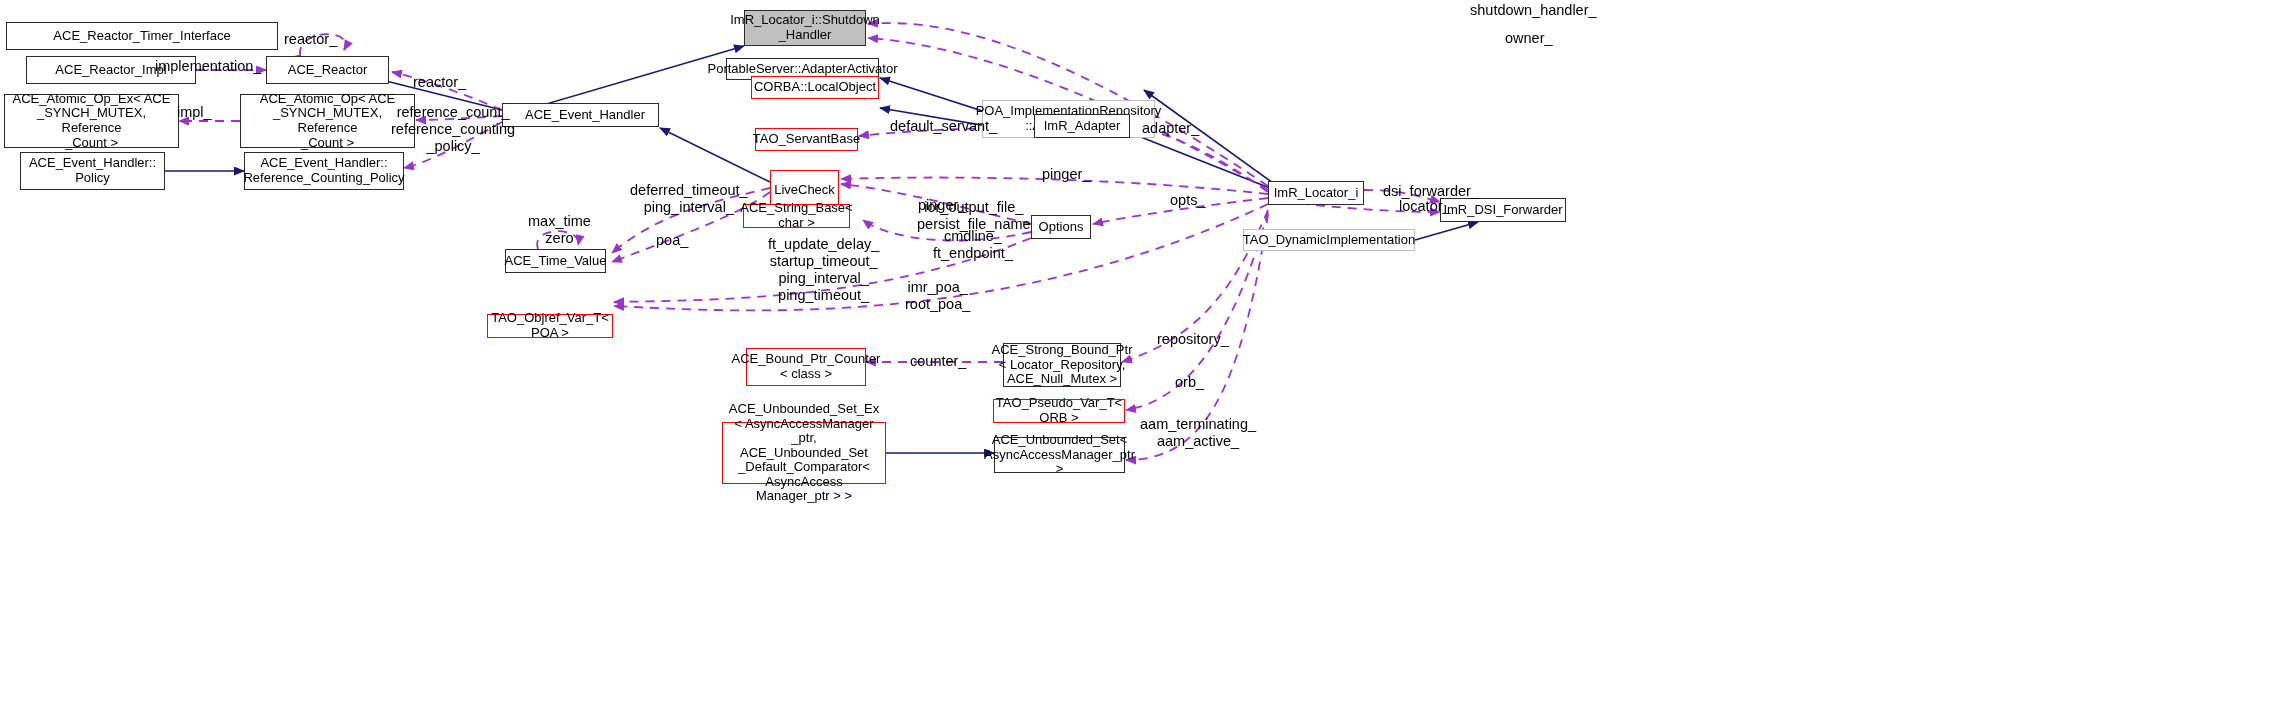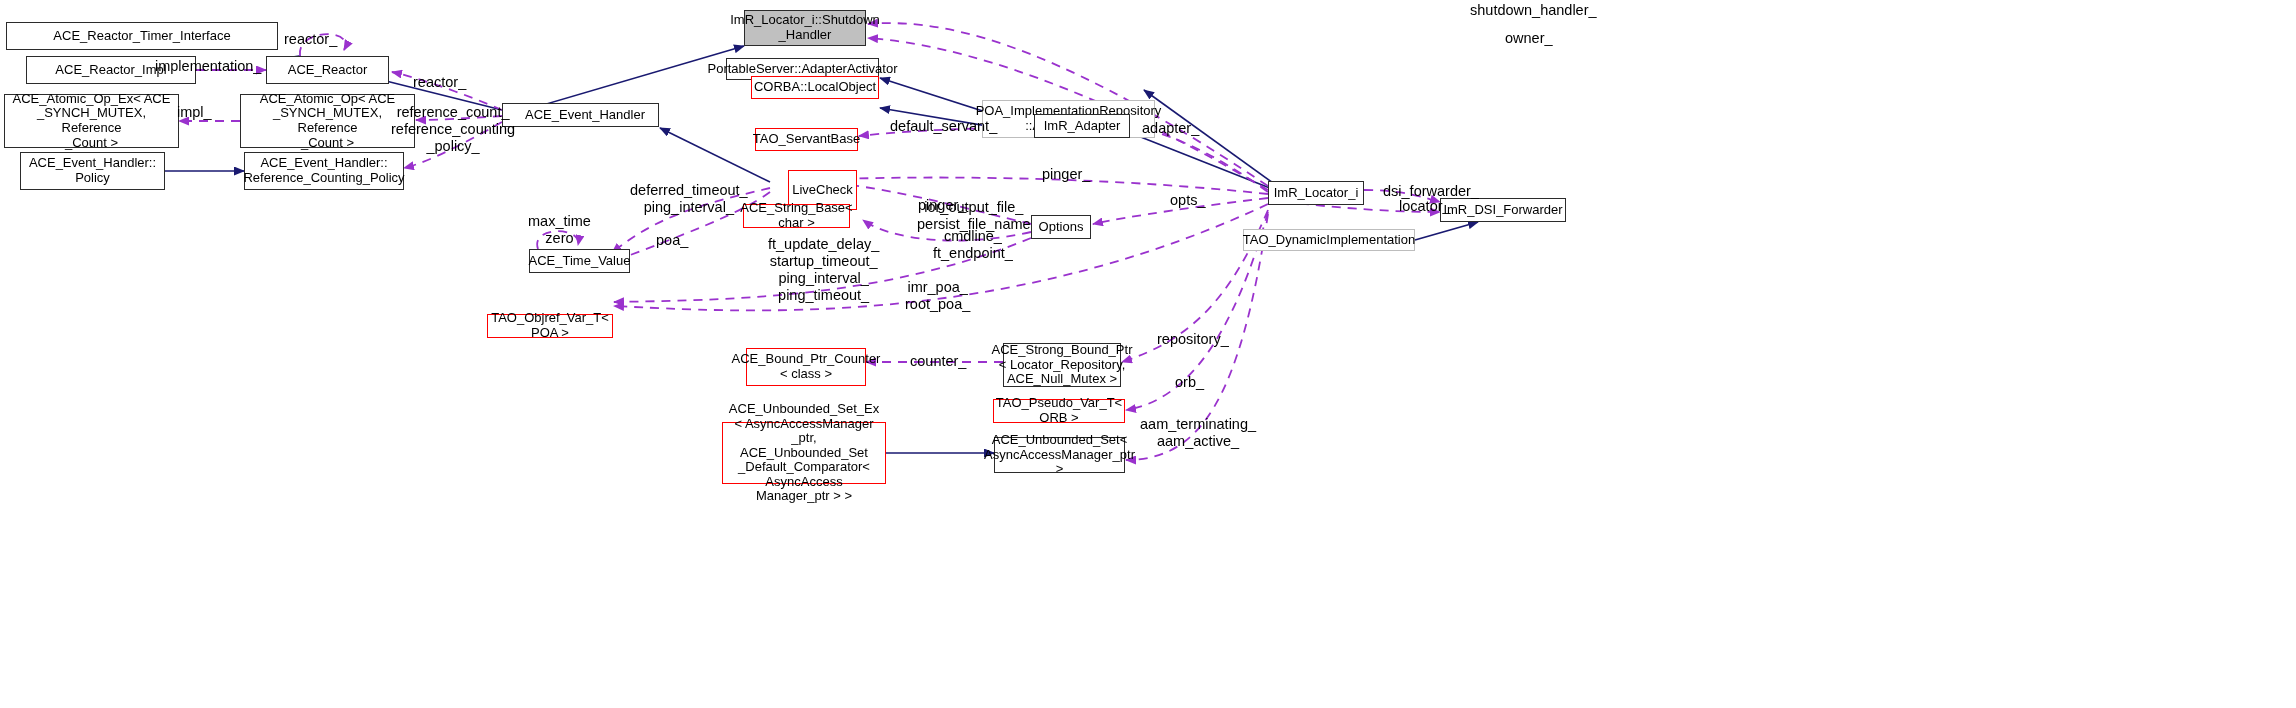--- a/index.html
+++ b/index.html
@@ -117,23 +117,23 @@
 Reference_Counting_Policy</div>
       <div class="node black" style="left: 502px; top: 103px; width: 157px; height: 24px; padding-left: 14px;">ACE_Event_Handler</div>
       <div class="node focus" style="left: 744px; top: 10px; width: 122px; height: 36px;">ImR_Locator_i::Shutdown
 _Handler</div>
       <div class="node black" style="left: 726px; top: 58px; width: 153px; height: 22px;">PortableServer::AdapterActivator</div>
       <div class="node red" style="left: 751px; top: 76px; width: 128px; height: 23px;">CORBA::LocalObject</div>
       <div class="node red" style="left: 755px; top: 128px; width: 103px; height: 23px;">TAO_ServantBase</div>
       <div class="node grey" style="left: 982px; top: 68px; width: 173px; height: 38px; margin-top: 32px;">POA_ImplementationRepository
 ::AMH_Locator</div>
       <div class="node black" style="left: 1023px; top: 114px; width: 96px; height: 24px; margin-left: 11px;">ImR_Adapter</div>
-      <div class="node red" style="left: 788px; top: 170px; width: 69px; height: 40px;">LiveCheck</div>
+      <div class="node red" style="left: 770px; top: 170px; width: 69px; height: 40px;">LiveCheck</div>
       <div class="node red" style="left: 743px; top: 204px; width: 107px; height: 24px;">ACE_String_Base&lt; char &gt;</div>
-      <div class="node black" style="left: 505px; top: 249px; width: 101px; height: 24px; margin-left: 24px;">ACE_Time_Value</div>
+      <div class="node black" style="left: 505px; top: 249px; width: 101px; height: 24px;">ACE_Time_Value</div>
       <div class="node red" style="left: 487px; top: 294px; width: 126px; height: 24px; margin-top: 20px;">TAO_Objref_Var_T&lt; POA &gt;</div>
       <div class="node black" style="left: 1031px; top: 215px; width: 60px; height: 24px;">Options</div>
       <div class="node black" style="left: 1268px; top: 181px; width: 96px; height: 24px;">ImR_Locator_i</div>
       <div class="node grey" style="left: 1243px; top: 229px; width: 172px; height: 22px;">TAO_DynamicImplementation</div>
       <div class="node black" style="left: 1440px; top: 198px; width: 126px; height: 24px;">ImR_DSI_Forwarder</div>
       <div class="node red" style="left: 746px; top: 348px; width: 120px; height: 38px;">ACE_Bound_Ptr_Counter
 &lt; class &gt;</div>
       <div class="node black" style="left: 1003px; top: 343px; width: 118px; height: 44px;">ACE_Strong_Bound_Ptr
 &lt; Locator_Repository,
 ACE_Null_Mutex &gt;</div>

